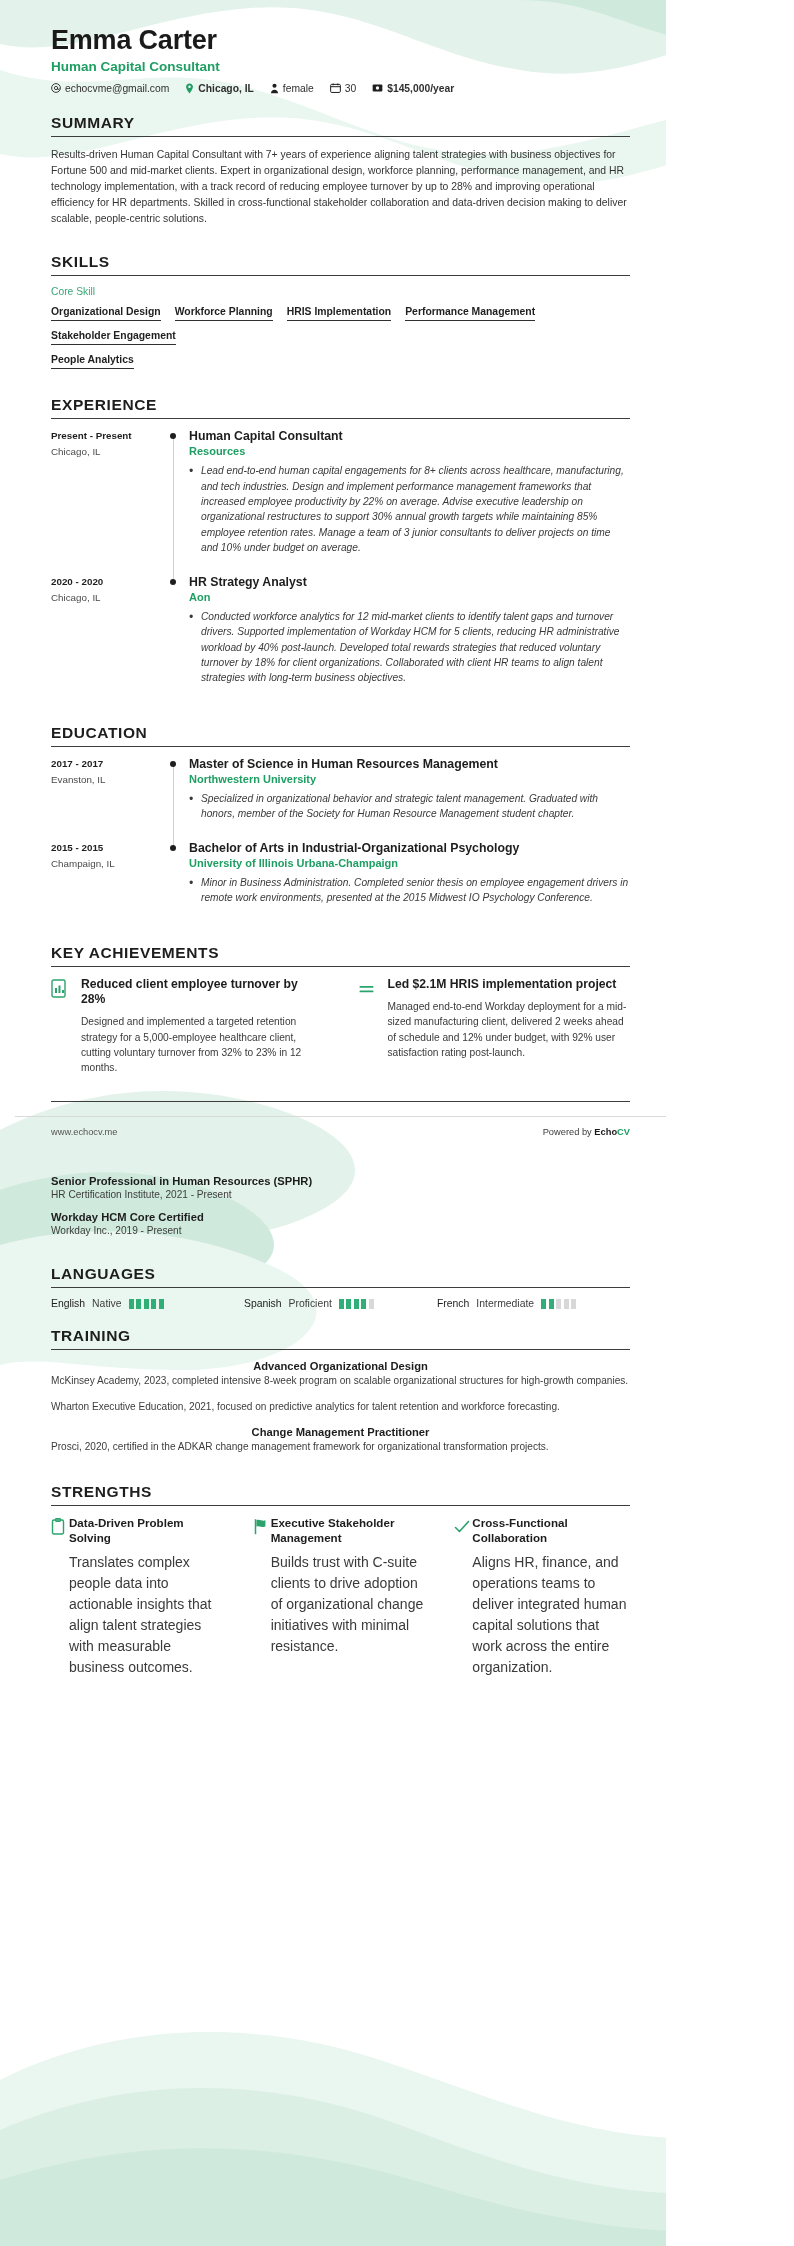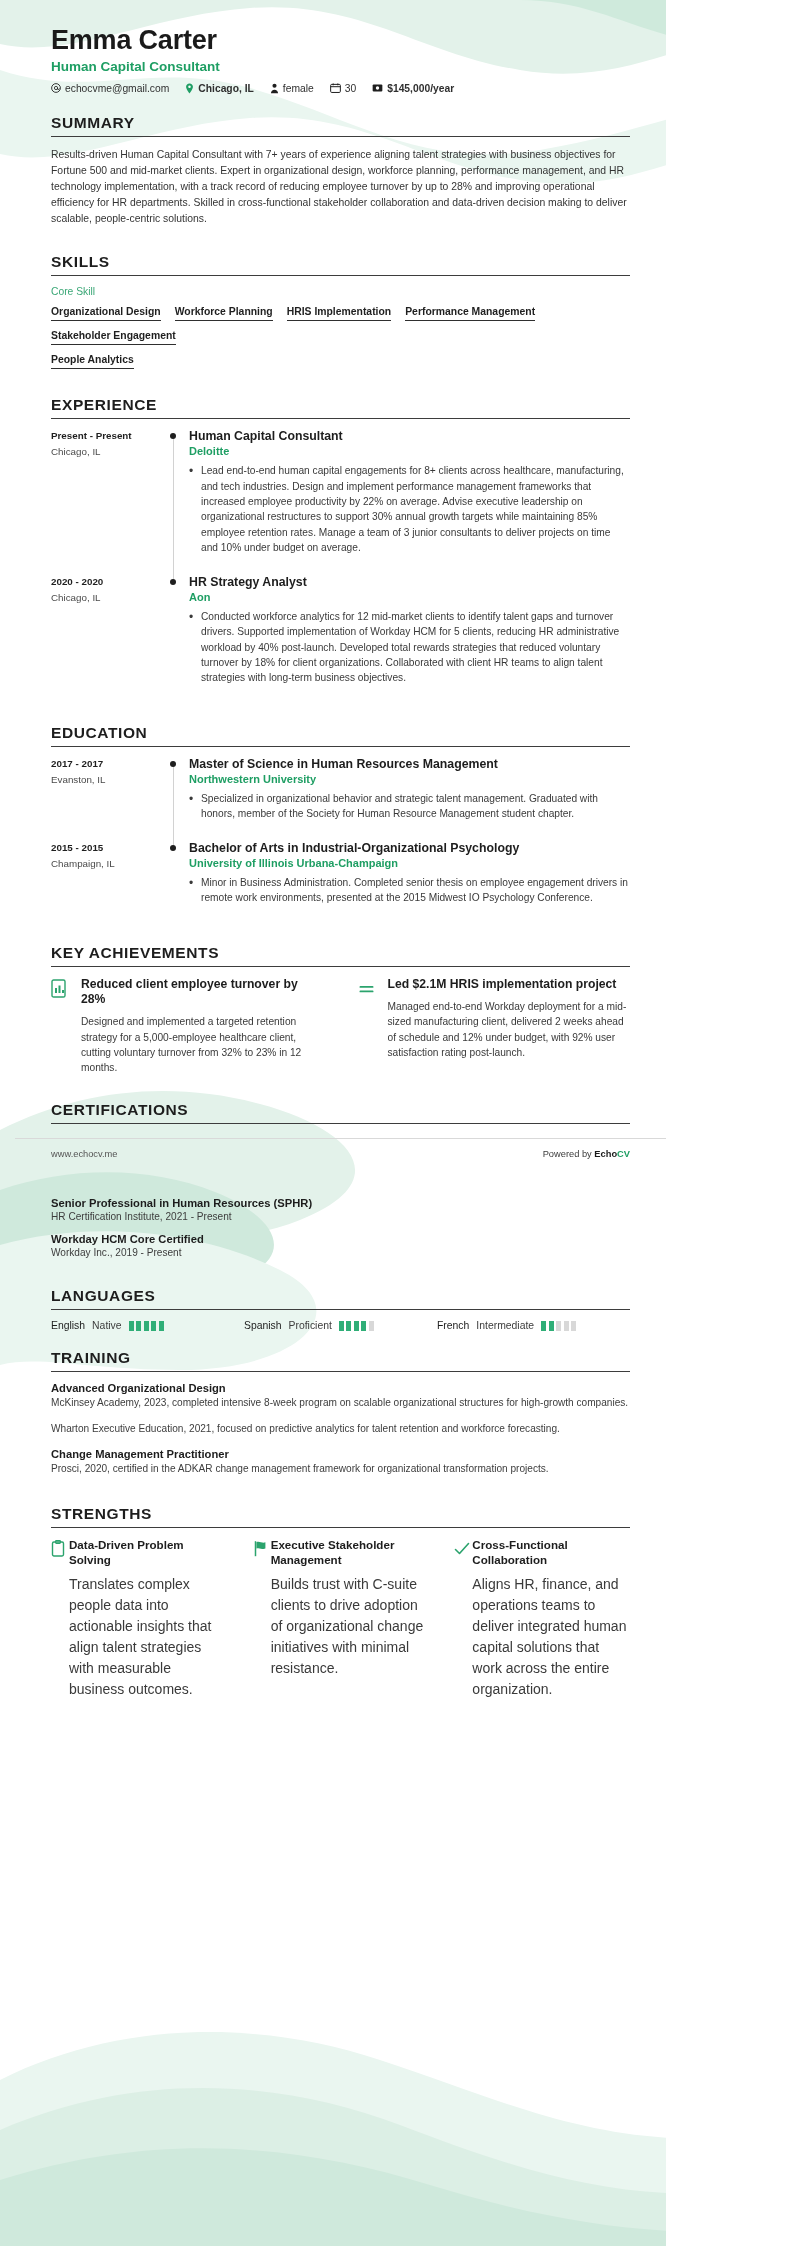--- a/index.html
+++ b/index.html
@@ -121,21 +121,21 @@
   .tl-line {
     position: absolute;
     left: 5.5px; top: 4px; bottom: -6px;
     width: 1px;
     background: #d2d2d2;
   }
   .tl-item:last-child .tl-line { display: none; }
   .tl-right { flex: 1; padding-bottom: 16px; }
   .job-title { font-size: 12.3px; font-weight: bold; color: #1d1d1d; }
   .job-org { font-size: 11px; font-weight: bold; color: #1e9e63; margin-top: 2px; }
-  .bullets { margin-top: 6px; }
+  .bullets { margin-top: 6px; font-style: italic; }
   .bullet {
     position: relative;
     font-size: 10.2px;
     line-height: 1.5;
     color: #3a3a3a;
     padding-left: 12px;
     margin-bottom: 4px;
   }
   .bullet::before {
     content: "•";
@@ -206,21 +206,21 @@
   .lang-name { font-weight: normal; color: #1d1d1d; }
   .lang-level { color: #3d3d3d; }
   .dots { display: inline-flex; gap: 2.5px; align-items: center; }
   .dot {
     width: 5px; height: 10px; background: #d8d8d8; display: inline-block;
   }
   .dot.on { background: #2fae77; }
 
   
   .train { margin-bottom: 11px; }
-  .train-name { font-size: 11.2px; font-weight: bold; color: #1d1d1d; }
+  .train-name { font-size: 11.2px; font-weight: bold; color: #1d1d1d; text-align: center; }
   .train-desc { font-size: 10.1px; color: #3d3d3d; margin-top: 2px; line-height: 1.45; }
 
   
   .str-grid { display: flex; gap: 26px; }
   .str { flex: 1; display: flex; }
   .str-ico { flex: 0 0 18px; color: #2ba36d; padding-top: 2px; }
   .str-title { font-size: 11.6px; font-weight: bold; color: #1d1d1d; line-height: 1.25; }
   .str-desc { font-size: 14px; line-height: 1.5; color: #3a3a3a; margin-top: 7px; }
 
   .gap-lg { height: 26px; }
@@ -345,21 +345,21 @@
         <div class="tl-left">
           <div class="tl-dates">Present - Present</div>
           <div class="tl-loc">Chicago, IL</div>
         </div>
         <div class="tl-mid">
           <span class="tl-dot"></span>
           <span class="tl-line"></span>
         </div>
         <div class="tl-right">
           <div class="job-title">Human Capital Consultant</div>
-          <div class="job-org">Deloitte</div>
+          <div class="job-org">Resources</div>
           <div class="bullets">
             <div class="bullet">Lead end-to-end human capital engagements for 8+ clients across healthcare, manufacturing, and tech industries. Design and implement performance management frameworks that increased employee productivity by 22% on average. Advise executive leadership on organizational restructures to support 30% annual growth targets while maintaining 85% employee retention rates. Manage a team of 3 junior consultants to deliver projects on time and 10% under budget on average.</div>
           </div>
         </div>
       </div>
 
       <div class="tl-item">
         <div class="tl-left">
           <div class="tl-dates">2020 - 2020</div>
           <div class="tl-loc">Chicago, IL</div>
@@ -455,21 +455,20 @@
             <div class="ach-desc">Managed end-to-end Workday deployment for a mid-sized manufacturing client, delivered 2 weeks ahead of schedule and 12% under budget, with 92% user satisfaction rating post-launch.</div>
           </div>
         </div>
 
       </div>
     </div>
 
     <div class="gap-lg"></div>
 
     <div class="sec">
-      <div class="sec-title">CERTIFICATIONS</div>
       <div class="sec-rule"></div>
     </div>
 
     <div class="footer-bar">
       <span>www.echocv.me</span>
       <span class="powered">
         <span>Powered by </span><b>Echo</b><span class="brand-green">CV</span>
       </span>
     </div>
 

